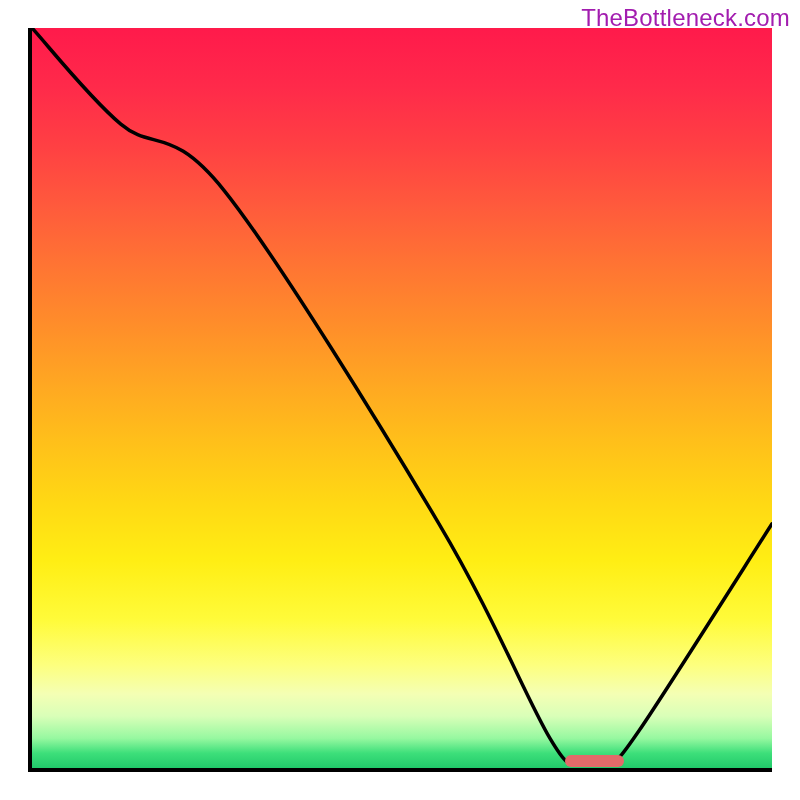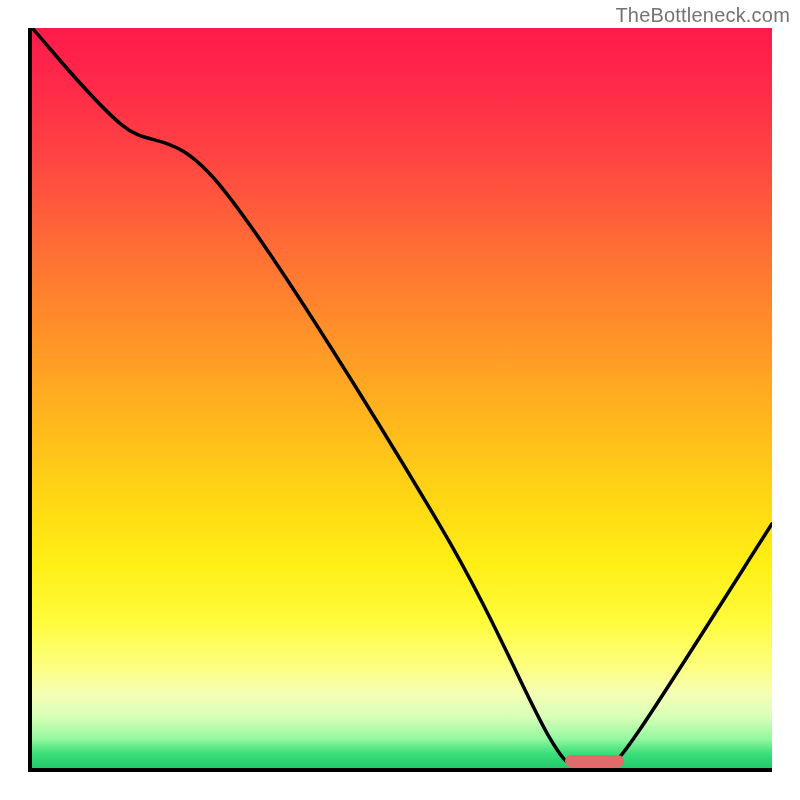--- a/index.html
+++ b/index.html
@@ -12,23 +12,23 @@
   }
   .chart-wrap {
     position: relative;
     width: 800px;
     height: 800px;
   }
   .watermark {
     position: absolute;
     top: 4px;
     right: 10px;
-    font-size: 20px;
+    font-size: 24px;
     font-weight: 500;
-    color: #737373;
+    color: #a21caf;
     letter-spacing: 0.2px;
     z-index: 10;
   }
   .plot-area {
     position: absolute;
     left: 28px;
     top: 28px;
     width: 744px;
     height: 744px;
     border-left: 4px solid #000;

